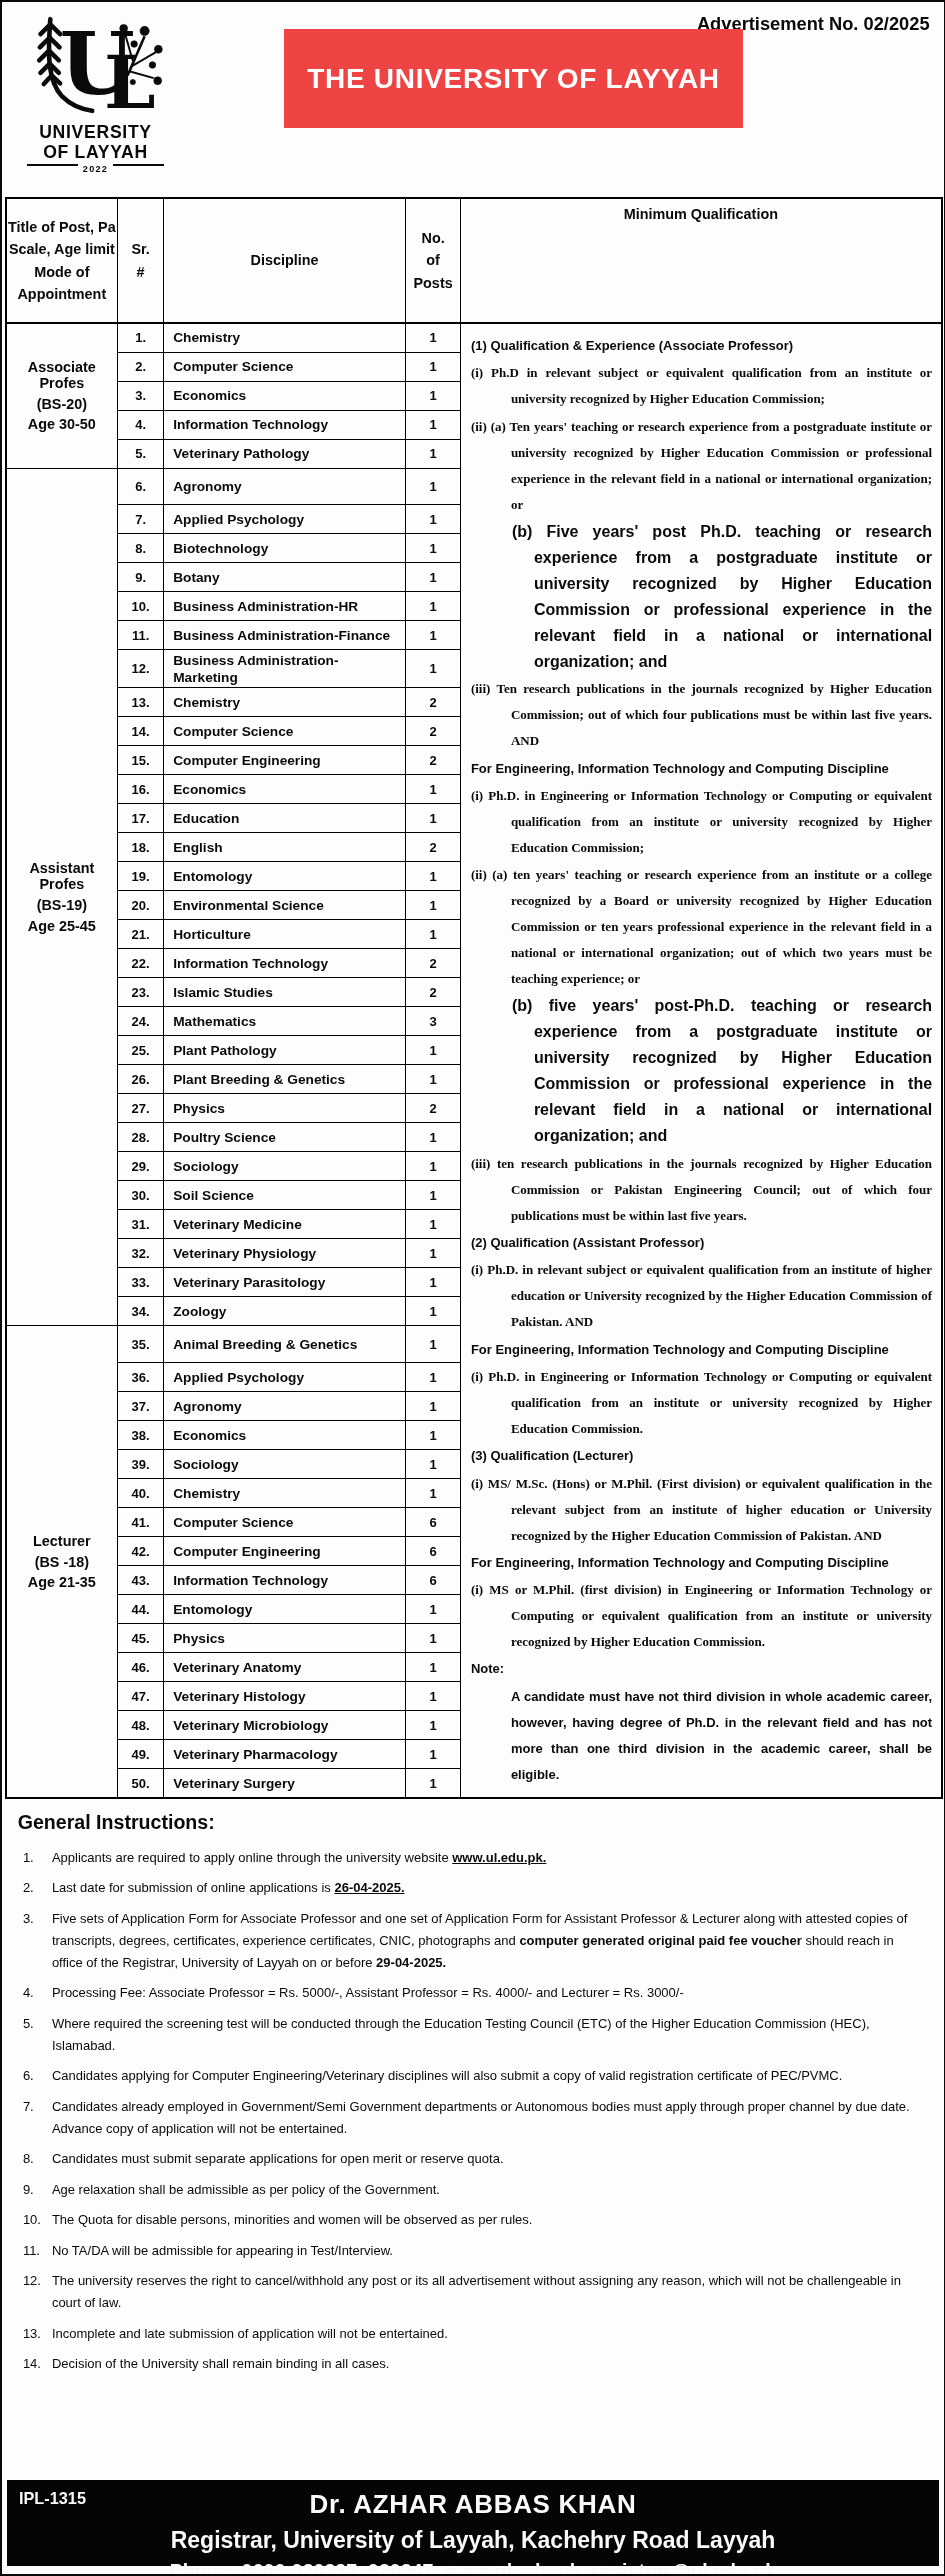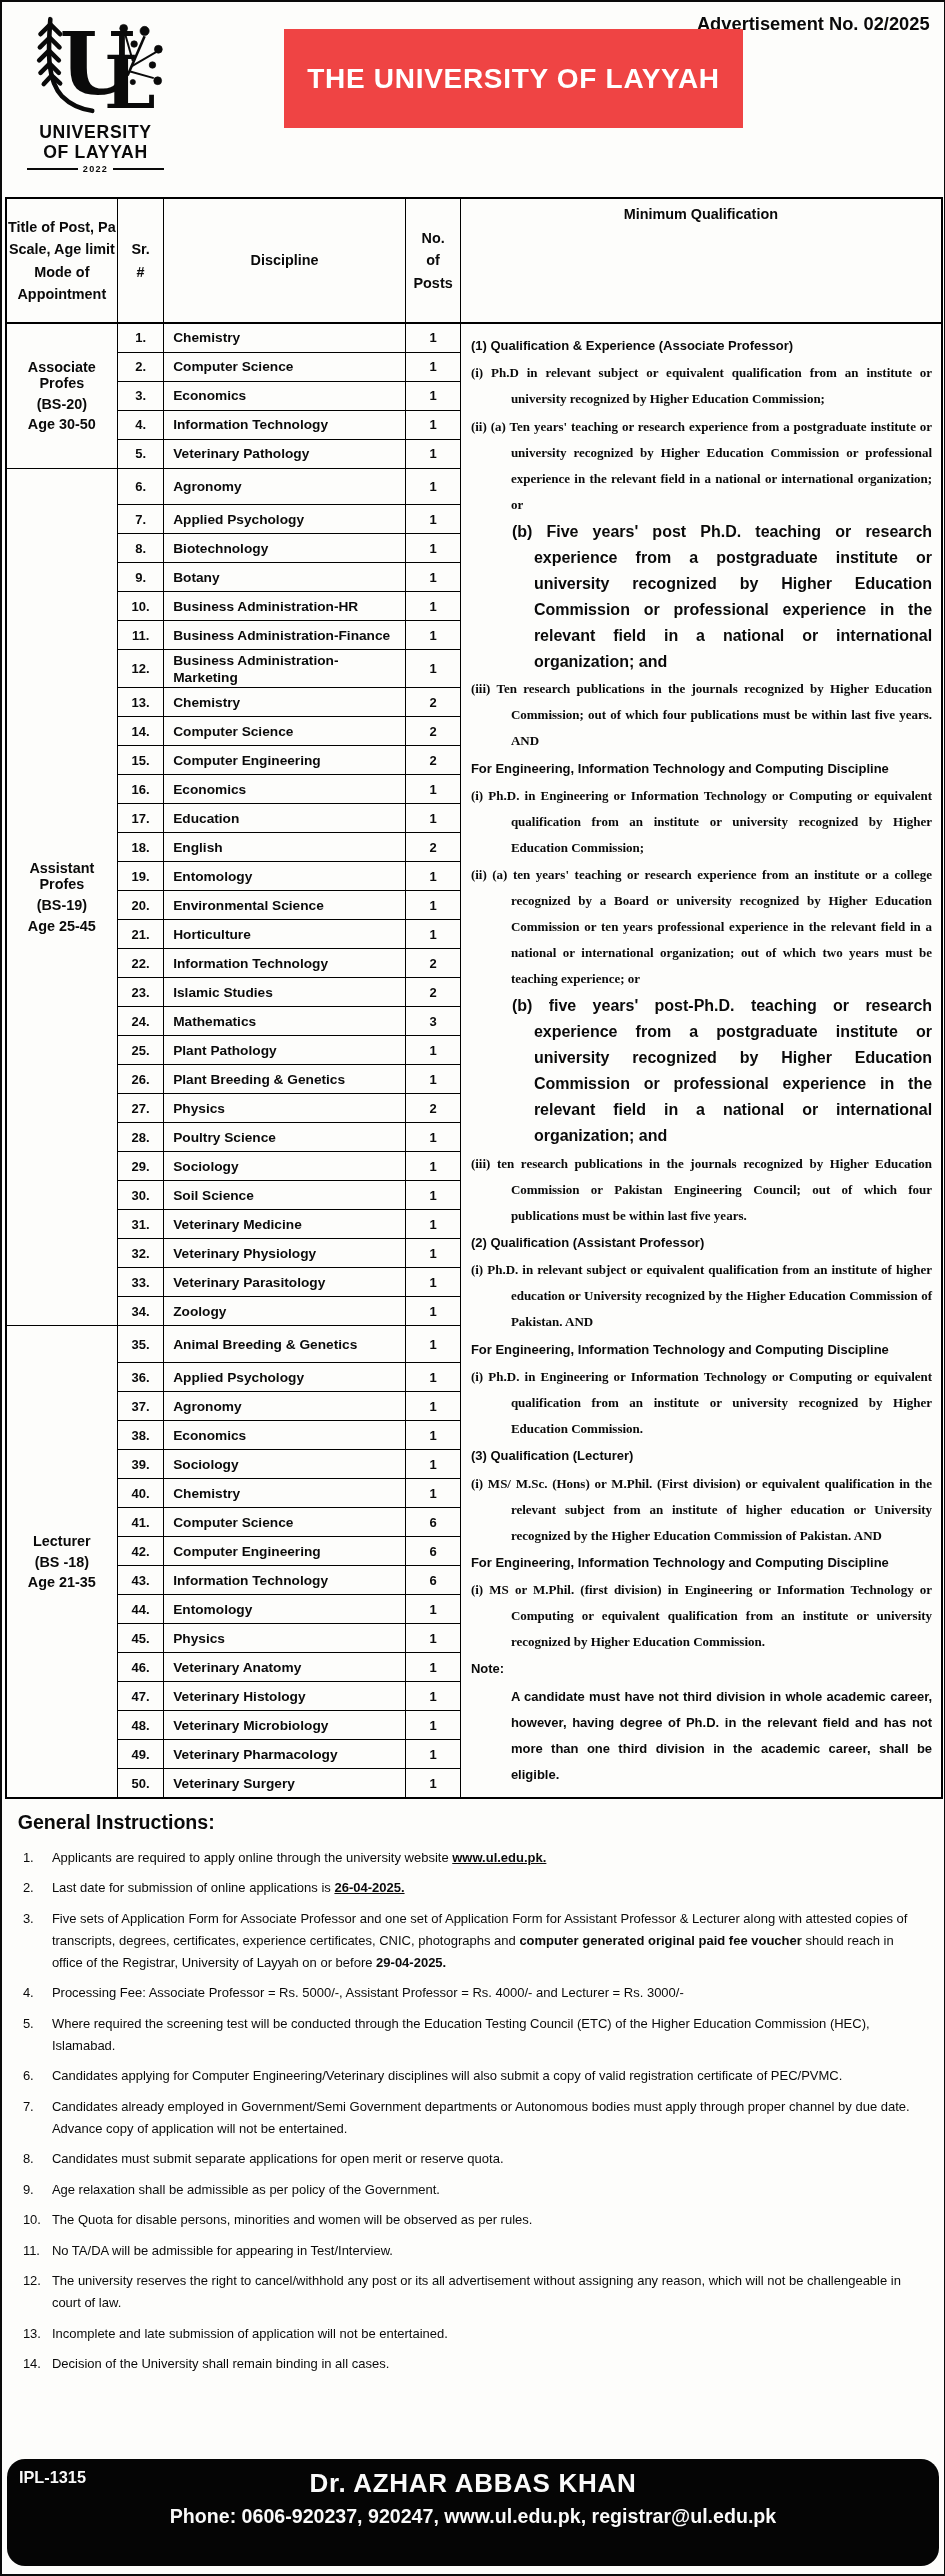--- a/index.html
+++ b/index.html
@@ -5,21 +5,21 @@
   html,body{margin:0;padding:0;background:#e8e8e6;}
   .page{
     position:relative; width:946px; height:2576px; box-sizing:border-box;
     background:#fdfdfb; border:2.6px solid #0a0a0a; overflow:hidden;
     font-family:"Liberation Sans", sans-serif; color:#0a0a0a;
   }
   
   .header{position:relative; height:195px;}
   .logo{position:absolute; left:25px; top:7.8px; width:137px; text-align:center;}
   .logo-name{font-weight:bold; font-size:17.6px; letter-spacing:0.7px; line-height:20px;}
-  .logo-year-row{display:flex; align-items:center; justify-content:center; gap:5.2px; margin-top:2px;}
+  .logo-year-row{display:flex; align-items:flex-start; justify-content:center; gap:5.2px; margin-top:2px;}
   .logo-year-row .dash{height:2px; background:#0a0a0a; flex:1;}
   .logo-year{font-weight:bold; font-size:9.1px; letter-spacing:1.3px;}
   .ad-no{position:absolute; right:14.4px; top:10.5px; font-weight:bold; font-size:18.3px;}
   .title-box{
     position:absolute; left:282px; top:27.4px; width:459px; height:99px;
     background:#ef4444; color:#fff; text-align:center;
     display:flex; flex-direction:column; justify-content:center; gap:9.1px;
   }
   .title-box div{font-weight:bold; font-size:28px; letter-spacing:0.7px; line-height:1;}
   .intro{position:absolute; left:15.7px; top:165px; width:914px; font-size:13.7px; font-weight:bold;}
@@ -45,22 +45,22 @@
   
   .instructions{padding:9.1px 17px 0 15.7px;}
   .gi-heading{font-weight:bold; font-size:19.6px; margin:2.6px 0 13px 0;}
   .gi-item{display:flex; margin-bottom:8.5px; font-size:13px; line-height:22px;}
   .gi-num{flex:none; width:29px; padding-left:5.2px;}
   .gi-text{flex:1;}
   .gi-text .u{text-decoration:underline; text-decoration-thickness:1.3px;}
   .gi-text .b{font-weight:bold;}
   
   .footer-bar{
-    position:absolute; left:5.2px; right:5.2px; bottom:7.8px; height:107px;
-    background:#050505; color:#fafafa; text-align:center;border-radius:18px;
+    position:absolute; left:5.2px; right:5.2px; bottom:7.8px; height:86px;
+    background:#050505; color:#fafafa; text-align:center;
   }
   .ipl{position:absolute; left:11.8px; top:9.1px; font-weight:bold; font-size:16.3px; text-align:left;}
   .f-name{font-weight:bold; font-size:26px; margin-top:9.1px; letter-spacing:0.7px;}
   .f-line2{font-weight:bold; font-size:23px; margin-top:6.5px;}
   .f-line3{font-weight:bold; font-size:19.6px; margin-top:6px;}
 </style>
 </head>
 <body>
 
 <div class="page">
@@ -485,17 +485,18 @@
         <div class="gi-item">
           <span class="gi-num">14.</span>
           <span class="gi-text"><span>Decision of the University shall remain binding in all cases.</span></span>
         </div>
       </div>
   </div>
 
   <div class="footer-bar">
     <div class="ipl">IPL-1315</div>
     <div class="f-name">Dr. AZHAR ABBAS KHAN</div>
+    <div class="f-line2">Registrar, University of Layyah, Kachehry Road Layyah</div>
     <div class="f-line3">Phone: 0606-920237, 920247, www.ul.edu.pk, registrar@ul.edu.pk</div>
   </div>
 
 </div>
 
 
 </body></html>

